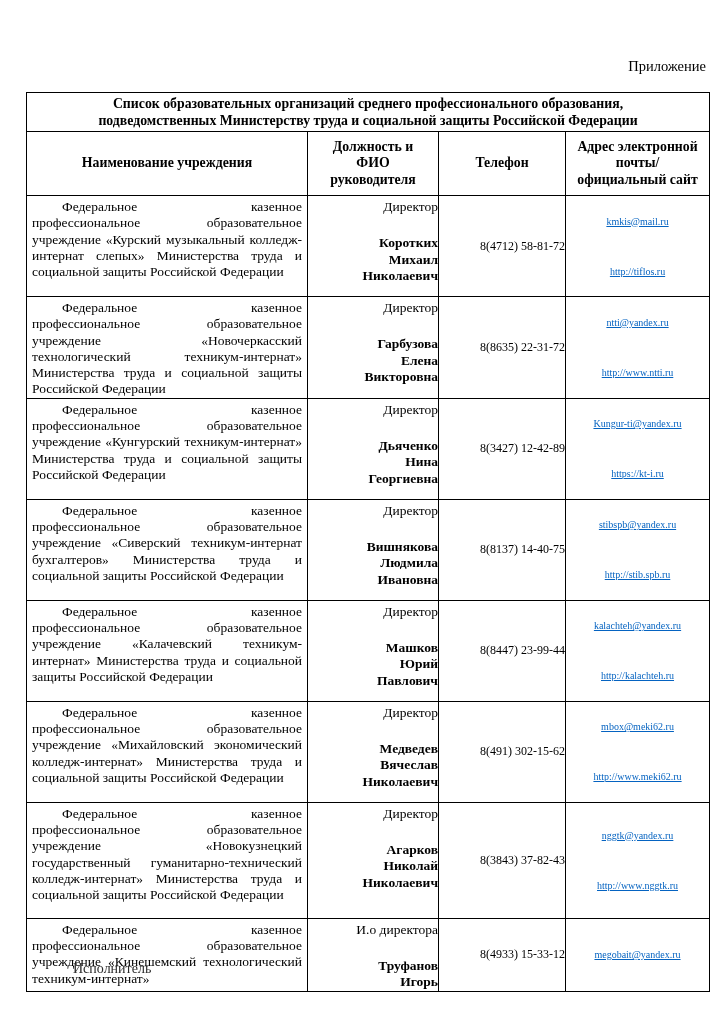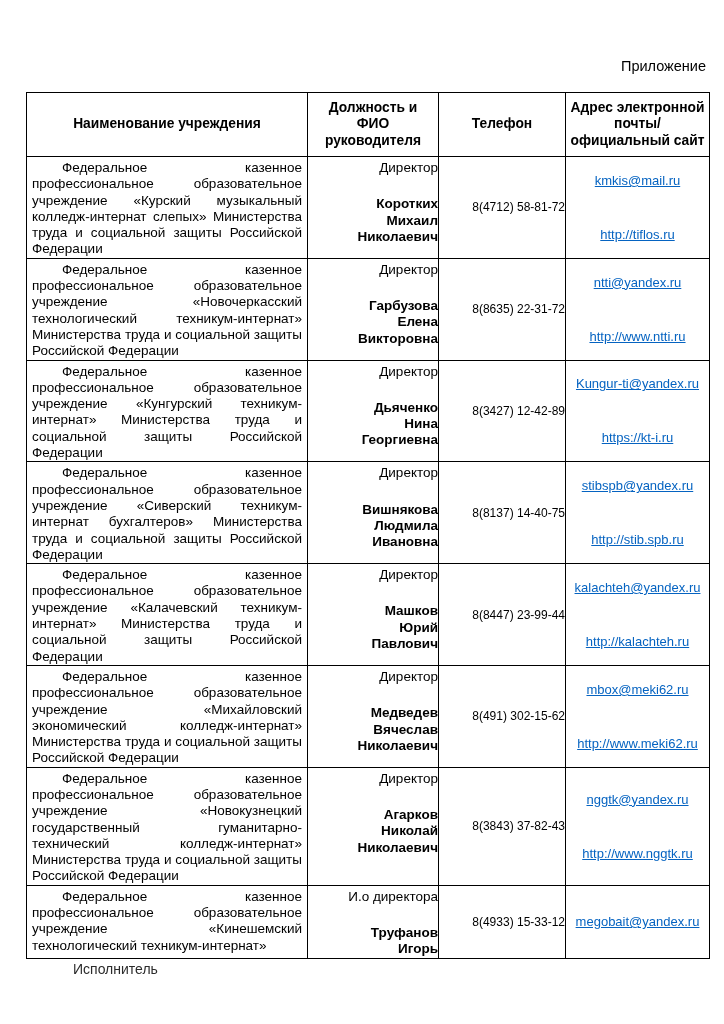--- a/index.html
+++ b/index.html
@@ -2,21 +2,21 @@
 <html lang="ru"><head>
 <meta charset="utf-8">
 <style>
   * { margin: 0; padding: 0; box-sizing: border-box; }
   html, body { background: #ffffff; }
   .page {
     position: relative;
     width: 724px;
     height: 1024px;
     background: #ffffff;
-    font-family: Liberation Sans, sans-serif;
+    font-family: Liberation Serif, serif;
     color: #000000;
     overflow: hidden;
   }
   .annex {
     position: absolute;
     top: 58px;
     right: 18px;
     font-size: 14.5px;
   }
   table.doc {
@@ -72,21 +72,21 @@
     white-space: pre-line;
   }
   td.c-phone {
     vertical-align: middle;
     text-align: right;
     font-size: 12px;
   }
   td.c-email {
     vertical-align: middle;
     text-align: center;
-    font-size: 13px;
+    font-size: 10px;
   }
   .lnk {
     display: block;
     color: #0563C1;
     text-decoration: underline;
     cursor: pointer;
   }
   .lnk:empty { display: none; }
   .lnk + .lnk { margin-top: 39px; }
   tr.r-std td  { height: 101px; }
@@ -110,20 +110,24 @@
   <div class="annex">Приложение</div>
 
   <table class="doc">
     <colgroup>
       <col style="width:281px">
       <col style="width:131px">
       <col style="width:127px">
       <col style="width:144px">
     </colgroup>
     <tbody>
+      <tr>
+        <td class="title-cell" colspan="4">Список образовательных организаций среднего профессионального образования,
+подведомственных Министерству труда и социальной защиты Российской Федерации</td>
+      </tr>
       <tr class="hdr">
         <td>Наименование учреждения</td>
         <td>Должность и
 ФИО
 руководителя</td>
         <td>Телефон</td>
         <td>Адрес электронной
 почты/
 официальный сайт</td>
       </tr>

